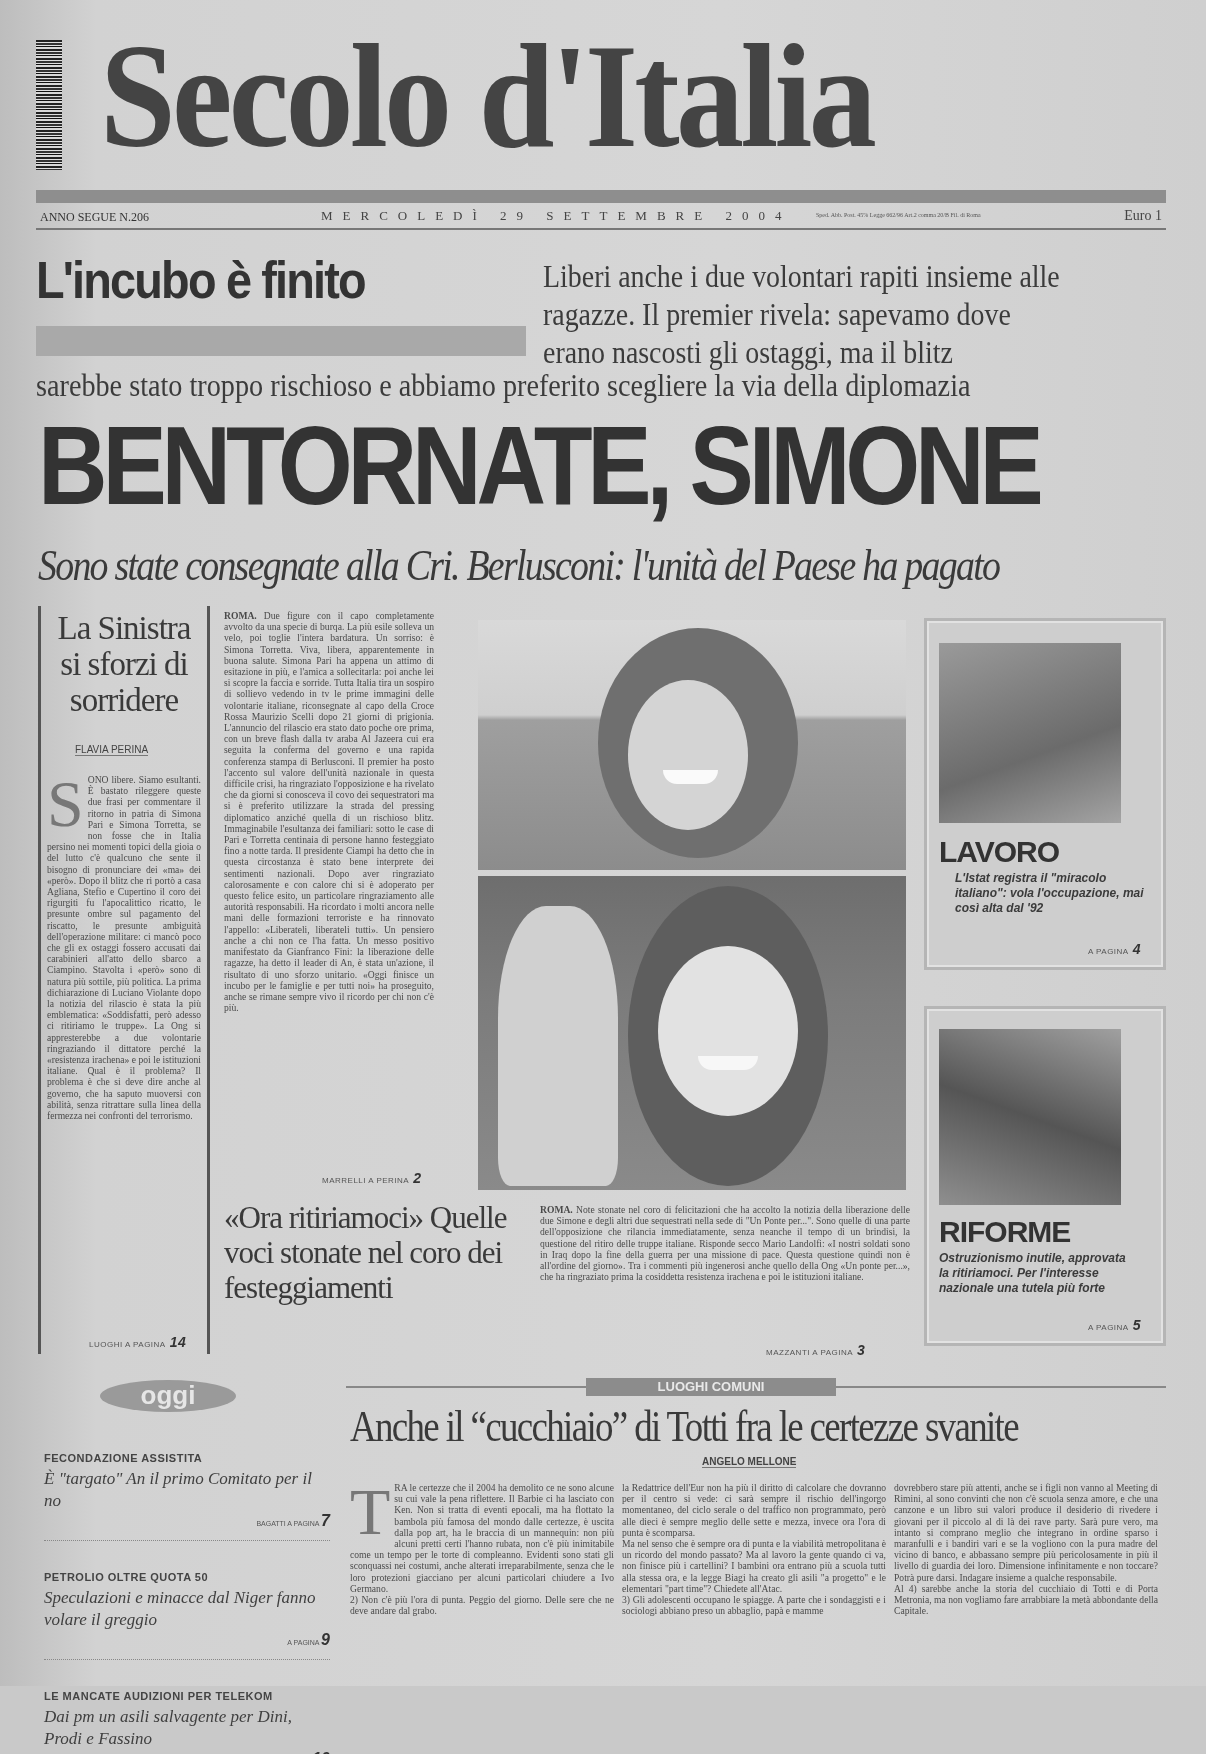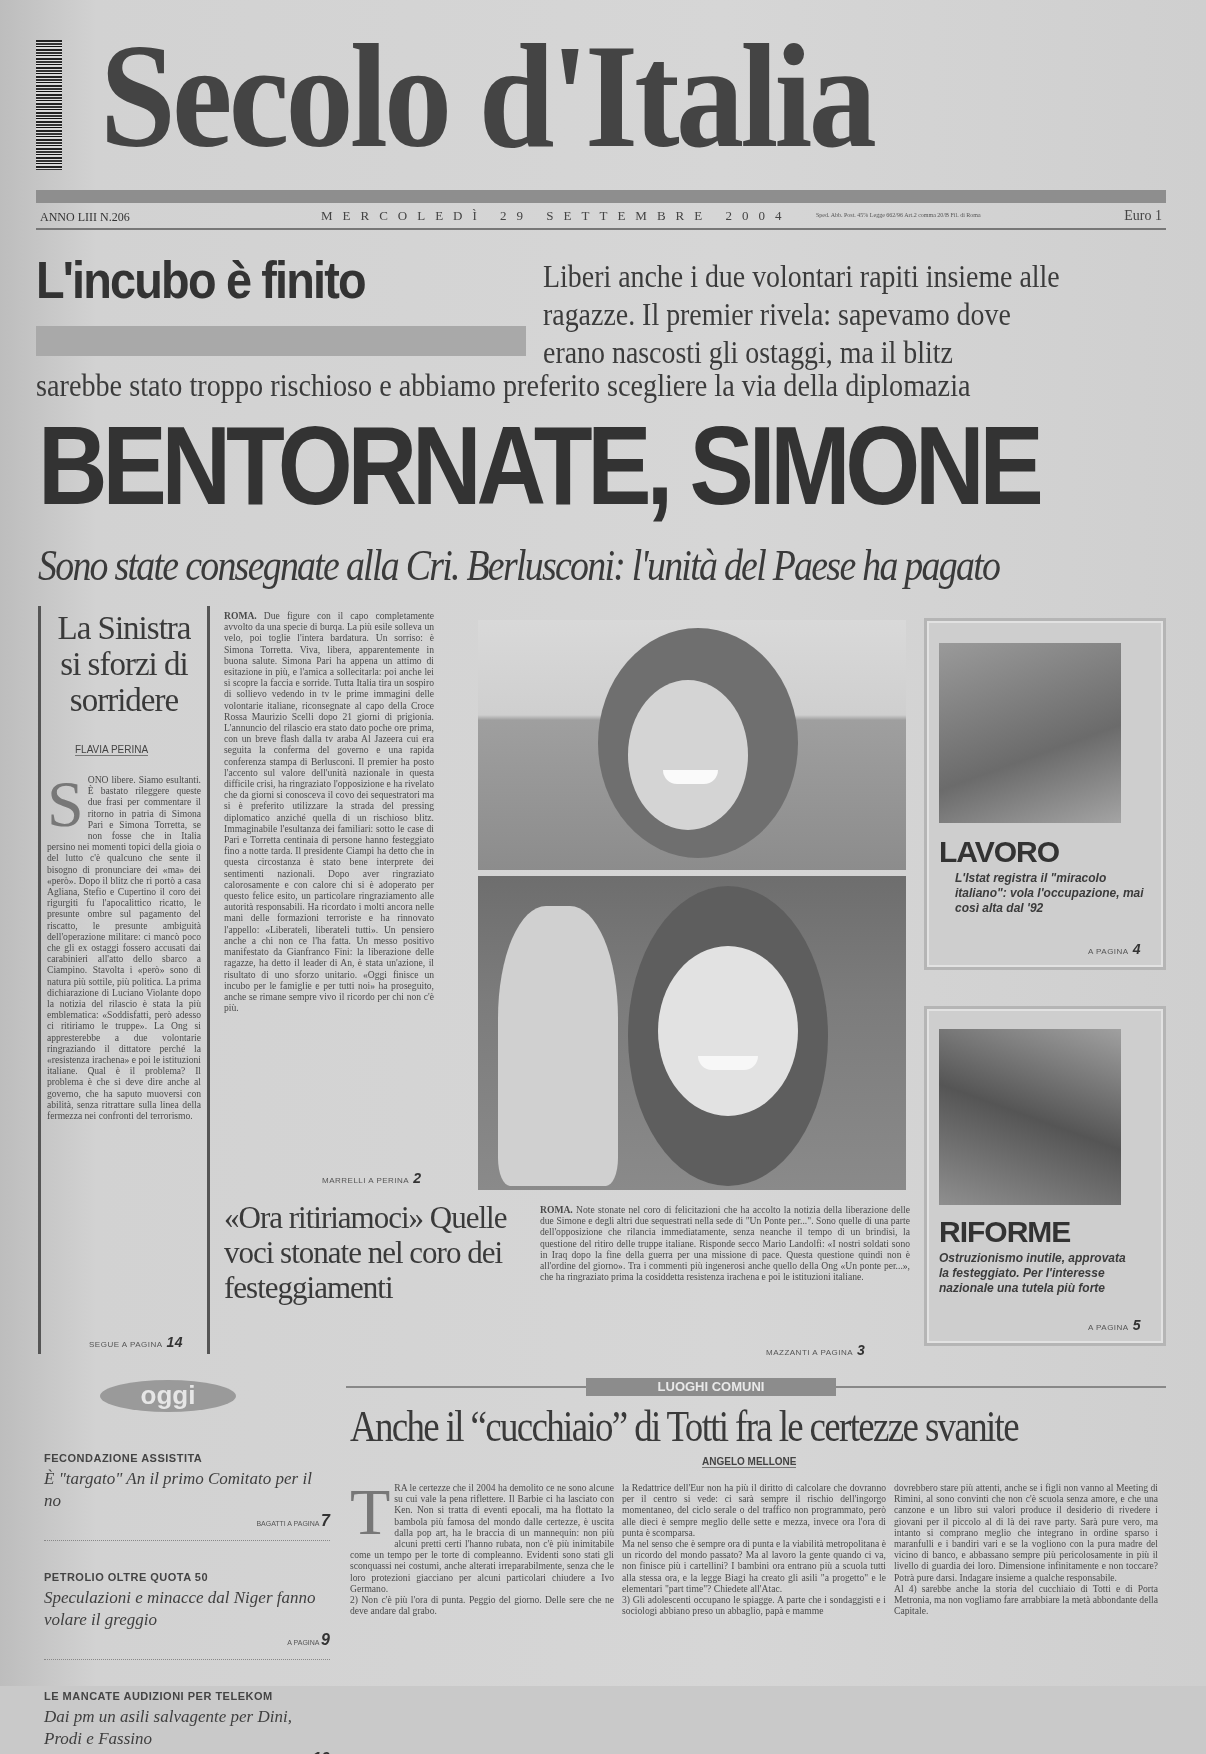--- a/index.html
+++ b/index.html
@@ -71,21 +71,21 @@
 </style>
 </head>
 <body>
 
 <div class="page">
 
   <div class="abs barcode"></div>
   <div class="abs masthead-title">Secolo d'Italia</div>
   <div class="abs masthead-rule"></div>
   <div class="abs infoline">
-    <span class="abs issue">ANNO LIII N.206</span>
+    <span class="abs issue">ANNO SEGUE N.206</span>
     <span class="abs dateline">MERCOLEDÌ 29 SETTEMBRE 2004</span>
     <span class="abs postal">Sped. Abb. Post. 45% Legge 662/96 Art.2 comma 20/B Fil. di Roma</span>
     <span class="abs price">Euro 1</span>
   </div>
 
   <div class="abs kicker">L'incubo è finito</div>
   <div class="abs kicker-bar"></div>
   <div class="abs sub1">Liberi anche i due volontari rapiti insieme alle ragazze. Il premier rivela: sapevamo dove erano nascosti gli ostaggi, ma il blitz</div>
   <div class="abs sub2">sarebbe stato troppo rischioso e abbiamo preferito scegliere la via della diplomazia</div>
 
@@ -93,21 +93,21 @@
   <div class="abs deck">Sono state consegnate alla Cri. Berlusconi: l'unità del Paese ha pagato</div>
 
   <div class="abs edit-col">
     <div class="abs edit-title">La Sinistra si sforzi di sorridere</div>
     <div class="abs edit-author">FLAVIA PERINA</div>
     <div class="abs body edit-body">
       <span class="dropcap">S</span><span>ONO libere. Siamo esultanti. È bastato rileggere queste due frasi per commentare il ritorno in patria di Simona Pari e Simona Torretta, se non fosse che in Italia persino nei momenti topici della gioia o del lutto c'è qualcuno che sente il bisogno di pronunciare dei «ma» dei «però». Dopo il blitz che ri portò a casa Agliana, Stefio e Cupertino il coro dei rigurgiti fu l'apocalittico ricatto, le presunte ombre sul pagamento del riscatto, le presunte ambiguità dell'operazione militare: ci mancò poco che gli ex ostaggi fossero accusati dai carabinieri all'atto dello sbarco a Ciampino. Stavolta i «però» sono di natura più sottile, più politica. La prima dichiarazione di Luciano Violante dopo la notizia del rilascio è stata la più emblematica: «Soddisfatti, però adesso ci ritiriamo le truppe». La Ong si appresterebbe a due volontarie ringraziando il dittatore perché la «resistenza irachena» e poi le istituzioni italiane.
 Qual è il problema? Il problema è che si deve dire anche al governo, che ha saputo muoversi con abilità, senza ritrattare sulla linea della fermezza nei confronti del terrorismo.</span>
     </div>
     <div class="abs jump edit-jump">
-      <span>SEGUE A PAGINA</span><b>14</b>
+      <span>LUOGHI A PAGINA</span><b>14</b>
     </div>
   </div>
 
   <div class="abs body lead-body">
     <b>ROMA.</b>
     <span>Due figure con il capo completamente avvolto da una specie di burqa. La più esile solleva un velo, poi toglie l'intera bardatura. Un sorriso: è Simona Torretta. Viva, libera, apparentemente in buona salute. Simona Pari ha appena un attimo di esitazione in più, e l'amica a sollecitarla: poi anche lei si scopre la faccia e sorride. Tutta Italia tira un sospiro di sollievo vedendo in tv le prime immagini delle volontarie italiane, riconsegnate al capo della Croce Rossa Maurizio Scelli dopo 21 giorni di prigionia. L'annuncio del rilascio era stato dato poche ore prima, con un breve flash dalla tv araba Al Jazeera cui era seguita la conferma del governo e una rapida conferenza stampa di Berlusconi. Il premier ha posto l'accento sul valore dell'unità nazionale in questa difficile crisi, ha ringraziato l'opposizione e ha rivelato che da giorni si conosceva il covo dei sequestratori ma si è preferito utilizzare la strada del pressing diplomatico anziché quella di un rischioso blitz. Immaginabile l'esultanza dei familiari: sotto le case di Pari e Torretta centinaia di persone hanno festeggiato fino a notte tarda. Il presidente Ciampi ha detto che in questa circostanza è stato bene interprete dei sentimenti nazionali. Dopo aver ringraziato calorosamente e con calore chi si è adoperato per questo felice esito, un particolare ringraziamento alle autorità responsabili. Ha ricordato i molti ancora nelle mani delle formazioni terroriste e ha rinnovato l'appello: «Liberateli, liberateli tutti». Un pensiero anche a chi non ce l'ha fatta. Un messo positivo manifestato da Gianfranco Fini: la liberazione delle ragazze, ha detto il leader di An, è stata un'azione, il risultato di uno sforzo unitario. «Oggi finisce un incubo per le famiglie e per tutti noi» ha proseguito, anche se rimane sempre vivo il ricordo per chi non c'è più.</span>
   </div>
   <div class="abs jump lead-jump">
     <span>MARRELLI A PERINA</span><b>2</b>
   </div>
@@ -137,21 +137,21 @@
     <div class="abs box-img" title="industrial workshop photo"></div>
     <div class="abs box-title">LAVORO</div>
     <div class="abs box-text">L'Istat registra il "miracolo italiano": vola l'occupazione, mai così alta dal '92</div>
     <div class="abs jump box-jump">
       <span>A PAGINA</span><b>4</b>
     </div>
   </div>
   <div class="abs box box2">
     <div class="abs box-img" title="parliament voting panel photo"></div>
     <div class="abs box-title">RIFORME</div>
-    <div class="abs box-text">Ostruzionismo inutile, approvata la festeggiato. Per l'interesse nazionale una tutela più forte</div>
+    <div class="abs box-text">Ostruzionismo inutile, approvata la ritiriamoci. Per l'interesse nazionale una tutela più forte</div>
     <div class="abs jump box-jump">
       <span>A PAGINA</span><b>5</b>
     </div>
   </div>
 
   <div class="abs oggi-badge">oggi</div>
   <div class="abs oggi-col">
     <div class="oggi-item">
       <div class="oggi-kicker">FECONDAZIONE ASSISTITA</div>
       <div class="oggi-title">È "targato" An il primo Comitato per il no</div>

